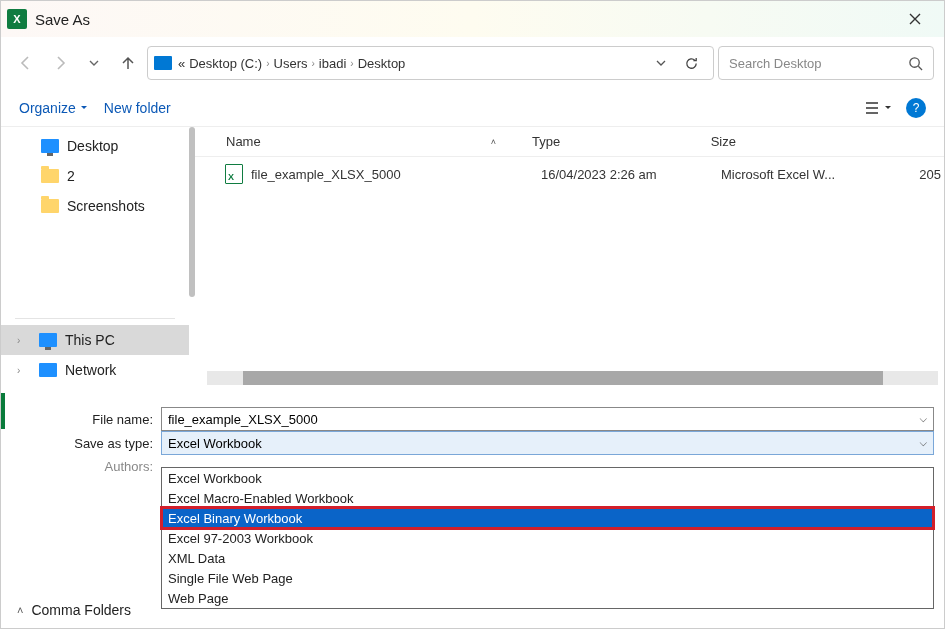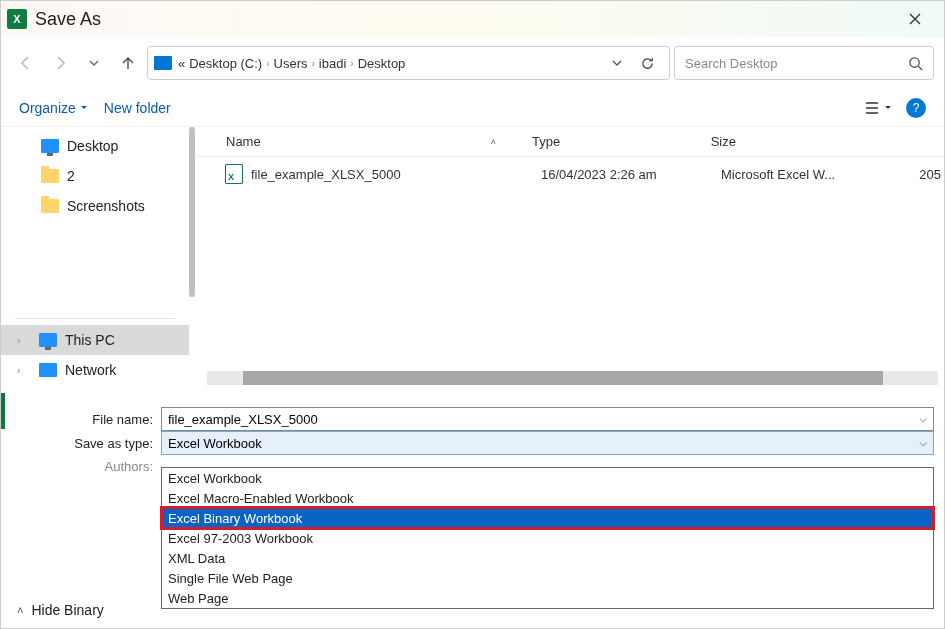--- a/index.html
+++ b/index.html
@@ -1,34 +1,34 @@
 <!DOCTYPE html>
 <html><head>
 <meta charset="utf-8">
 <style>
 * { box-sizing: border-box; margin: 0; padding: 0; font-family: 'Segoe UI', Tahoma, sans-serif; }
 body { background: #fff; width: 945px; height: 629px; overflow: hidden; position: relative; border: 1px solid #ccc; }
 
 
 .titlebar { height: 36px; display: flex; align-items: center; padding: 0 6px; background: linear-gradient(90deg, #fdf8f6 0%, #fefcf0 50%, #f0faf6 100%); }
 .titlebar .app-icon { width: 20px; height: 20px; background: #107c41; border-radius: 2px; display: flex; align-items: center; justify-content: center; color: #fff; font-size: 11px; font-weight: bold; margin-right: 8px; }
-.titlebar .title { font-size: 18px; color: #222; }
+.titlebar .title { font-size: 15px; color: #222; }
 .titlebar .close { margin-left: auto; width: 46px; height: 30px; display: flex; align-items: center; justify-content: center; font-size: 14px; color: #333; cursor: pointer; }
 
 
 .navrow { height: 52px; display: flex; align-items: center; padding: 0 10px; gap: 4px; }
 .navbtn { width: 30px; height: 34px; display: flex; align-items: center; justify-content: center; color: #666; cursor: pointer; }
 .navbtn.disabled { color: #bbb; }
 .addrbox { flex: 1; height: 34px; border: 1px solid #ccc; border-radius: 4px; display: flex; align-items: center; padding: 0 6px; gap: 4px; font-size: 13px; color: #333; }
 .addrbox .drive-icon { width: 18px; height: 14px; background: #0078d4; border-radius: 1px; position: relative; margin-right: 2px; }
 .crumb { display: flex; align-items: center; gap: 4px; }
 .crumb .sep { color: #888; font-size: 10px; }
 .addrbox .chev { margin-left: auto; color: #555; font-size: 11px; padding: 0 6px; }
 .addrbox .refresh { color: #555; padding: 0 8px; cursor: pointer; }
-.searchbox { width: 260px; height: 34px; border: 1px solid #ccc; border-radius: 4px; display: flex; align-items: center; padding: 0 10px; font-size: 13px; color: #888; }
+.searchbox { width: 216px; height: 34px; border: 1px solid #ccc; border-radius: 4px; display: flex; align-items: center; padding: 0 10px; font-size: 13px; color: #888; }
 .searchbox .mag { margin-left: auto; color: #555; }
 
 
 .toolbar { height: 38px; display: flex; align-items: center; padding: 0 18px; gap: 16px; border-bottom: 1px solid #eee; }
 .toolbar .tbtn { font-size: 14px; color: #0c59b6; cursor: pointer; display: flex; align-items: center; gap: 4px; }
 .toolbar .right { margin-left: auto; display: flex; align-items: center; gap: 14px; }
 .toolbar .viewbtn { color: #333; display: flex; gap: 4px; align-items: center; cursor: pointer; }
 .toolbar .help { width: 20px; height: 20px; border-radius: 50%; background: #0078d4; color: #fff; font-size: 12px; display: flex; align-items: center; justify-content: center; cursor: pointer; }
 
 
@@ -258,14 +258,14 @@
       <div class="opt hl">Excel Binary Workbook</div>
       <div class="opt">Excel 97-2003 Workbook</div>
       <div class="opt">XML Data</div>
       <div class="opt">Single File Web Page</div>
       <div class="opt">Web Page</div>
     </div>
 </div>
 
 <div class="bottom">
   <span class="caret">˄</span>
-  <span>Hide Binary</span>
+  <span>Comma Folders</span>
 </div>
 
 </body></html>

